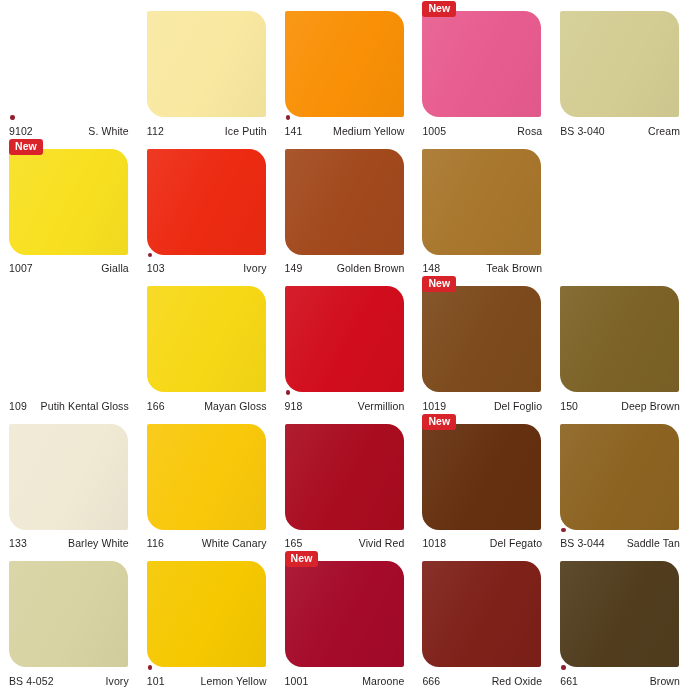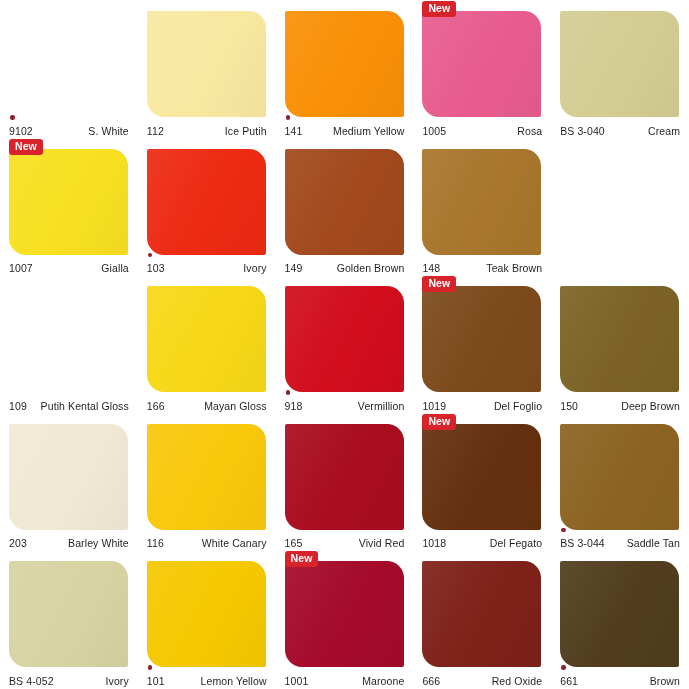--- a/index.html
+++ b/index.html
@@ -258,21 +258,21 @@
           <span class="cname">Deep Brown</span>
         </div>
       </div>
     </div>
     <div class="swatch-row">
       <div class="swatch-cell">
         <div class="chip" style="background: rgb(240, 233, 212);">
           <div class="sheen"></div>
         </div>
         <div class="caption">
-          <span class="code">203</span>
+          <span class="code">133</span>
           <span class="cname">Barley White</span>
         </div>
       </div>
       <div class="swatch-cell">
         <div class="chip" style="background: rgb(249, 200, 11);">
           <div class="sheen"></div>
         </div>
         <div class="caption">
           <span class="code">116</span>
           <span class="cname">White Canary</span>

